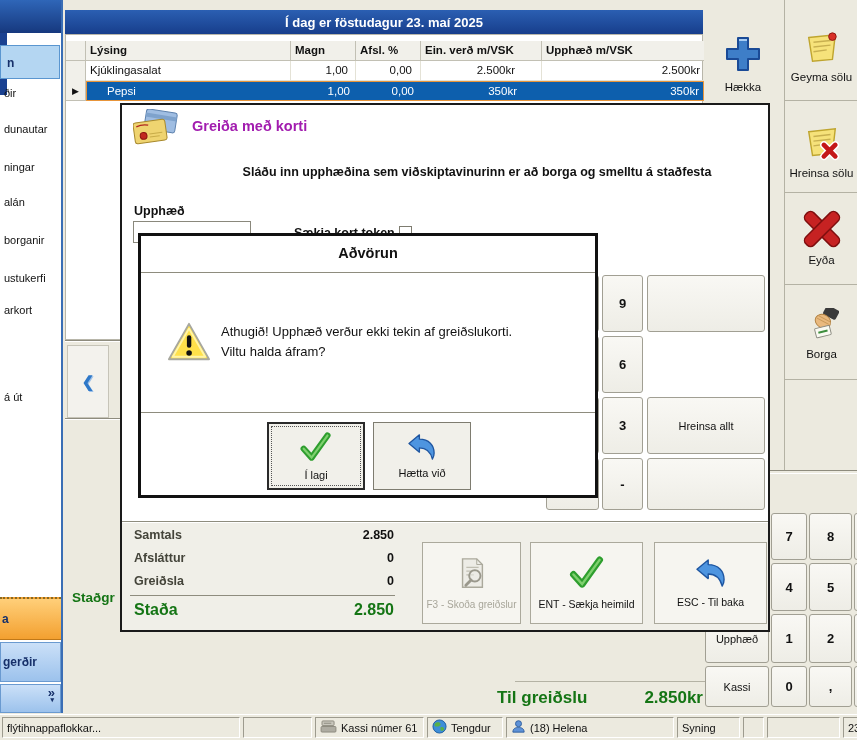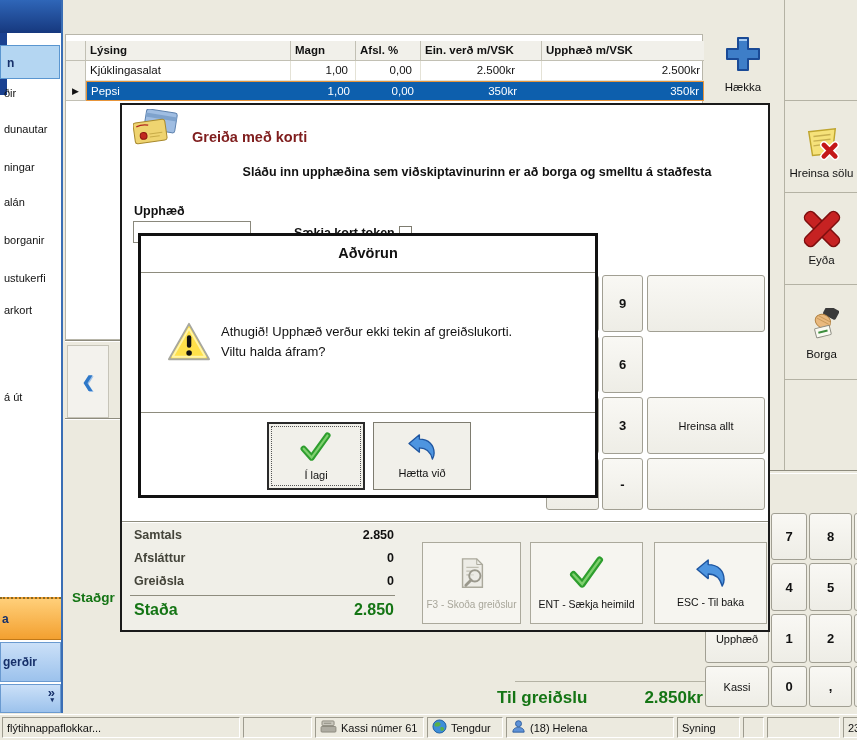--- a/index.html
+++ b/index.html
@@ -61,20 +61,23 @@
     </div>
     <div class="abs side-btn" style="top:642px;height:40px;background:linear-gradient(#CBE0F8,#9CC2EC);border:1px solid #6A9AD0;display:flex;align-items:center">
       <span style="padding-left:2px">gerðir</span>
     </div>
     <div class="abs side-btn" style="top:684px;height:29px;background:linear-gradient(#CBE0F8,#9CC2EC);border:1px solid #6A9AD0">
       <span class="abs" style="right:5px;top:0;font-size:13px">»</span>
       <span class="abs" style="right:6px;top:11px;font-size:7px">▾</span>
     </div>
   </div>
 
+  <div class="abs" style="left:65px;top:10px;width:638px;height:24px;background:linear-gradient(#2B5FB2,#173E8C);display:flex;align-items:center;justify-content:center">
+    <span class="b" style="color:#FFFFFF;font-size:13px">Í dag er föstudagur 23. maí 2025</span>
+  </div>
 
   <div class="abs" style="left:65px;top:34px;width:638px;height:306px;background:#FFFFFF;border:1px solid #B8B6AA">
 
     <div class="abs hcell" style="left:0;top:6px;width:20px;height:20px"></div>
     <div class="abs hcell" style="left:20px;top:6px;width:205px;height:20px">Lýsing</div>
     <div class="abs hcell" style="left:225px;top:6px;width:65px;height:20px">Magn</div>
     <div class="abs hcell" style="left:290px;top:6px;width:65px;height:20px">Afsl. %</div>
     <div class="abs hcell" style="left:355px;top:6px;width:121px;height:20px">Ein. verð m/VSK</div>
     <div class="abs hcell" style="left:476px;top:6px;width:162px;height:20px;border-right:none">Upphæð m/VSK</div>
 
@@ -84,21 +87,21 @@
       <div class="abs cell right" style="left:225px;top:0;width:65px;height:20px;padding-right:7px">1,00</div>
       <div class="abs cell right" style="left:290px;top:0;width:65px;height:20px;padding-right:8px">0,00</div>
       <div class="abs cell right" style="left:355px;top:0;width:121px;height:20px;padding-right:26px">2.500kr</div>
       <div class="abs cell right" style="left:476px;top:0;width:162px;height:20px;padding-right:4px;border-right:none">2.500kr</div>
     </div>
 
     <div class="abs" style="left:0;top:46px;width:20px;height:20px;background:#F1F0EA;border-right:1px solid #C2C0B4;border-bottom:1px solid #C2C0B4;display:flex;align-items:center;justify-content:center">
       <span style="font-size:9px">▶</span>
     </div>
     <div class="abs" style="left:20px;top:46px;width:618px;height:20px;background:#0D5FAD;border:1px solid #E8953A;color:#FFFFFF">
-      <div class="abs cell" style="left:0;top:0;width:205px;height:18px;padding-left:4px;border-right:none">Pepsi</div>
+      <div class="abs cell" style="left:0;top:0;width:205px;height:18px;padding-left:20px;border-right:none">Pepsi</div>
       <div class="abs cell right" style="left:205px;top:0;width:65px;height:18px;padding-right:7px;border-right:none">1,00</div>
       <div class="abs cell right" style="left:270px;top:0;width:65px;height:18px;padding-right:8px;border-right:none">0,00</div>
       <div class="abs cell right" style="left:335px;top:0;width:121px;height:18px;padding-right:26px;border-right:none">350kr</div>
       <div class="abs cell right" style="left:456px;top:0;width:160px;height:18px;padding-right:4px;border-right:none">350kr</div>
     </div>
   </div>
 
   <div class="abs groove" style="left:65px;top:340px;width:55px;height:2px"></div>
   <div class="abs" style="left:67px;top:345px;width:42px;height:73px;background:#F3F2ED;border:1px solid #C6C4B8;display:flex;align-items:center;justify-content:center">
     <span class="b" style="color:#2E78C8;font-size:15px;text-shadow:1px 1px 0 #9CC0E8">❮</span>
@@ -111,20 +114,30 @@
     <span>
       <svg width="40" height="40" viewBox="0 0 40 40">
         <path d="M15 4 h10 v11 h11 v10 h-11 v11 h-10 v-11 h-11 v-10 h11 Z" fill="#3E7EC8" stroke="#1A4A96" stroke-width="2" stroke-linejoin="round"></path>
         <path d="M16 6 h8" stroke="#A8CCF2" stroke-width="2"></path>
       </svg>
     </span>
     <span style="margin-top:5px">Hækka</span>
   </div>
   <div class="abs sep" style="left:784px;top:0;width:1px;height:470px"></div>
 
+  <div class="abs pbtn" style="left:786px;top:30px;width:71px;height:60px">
+    <span>
+      <svg width="38" height="36" viewBox="0 0 40 38">
+        <path d="M6 8 L34 5 L31 31 L10 33 Z" fill="#F6E27A" stroke="#BFA52F" stroke-width="1.5"></path>
+        <path d="M11 13 L29 11 M11 18 L29 16 M11 23 L25 21" stroke="#C8B050" stroke-width="1.5" fill="none"></path>
+        <circle cx="31" cy="7" r="4" fill="#D83028" stroke="#8E1610"></circle>
+      </svg>
+    </span>
+    <span style="margin-top:3px">Geyma sölu</span>
+  </div>
   <div class="abs sep" style="left:785px;top:100px;width:72px;height:1px"></div>
 
   <div class="abs pbtn" style="left:786px;top:126px;width:71px;height:62px">
     <span>
       <svg width="38" height="36" viewBox="0 0 40 38">
         <path d="M6 6 L34 3 L31 29 L10 31 Z" fill="#F6E27A" stroke="#BFA52F" stroke-width="1.5"></path>
         <path d="M11 11 L29 9 M11 16 L29 14 M11 21 L25 19" stroke="#C8B050" stroke-width="1.5" fill="none"></path>
         <path d="M22 20 l12 12 M34 20 l-12 12" stroke="#FFFFFF" stroke-width="8" stroke-linecap="round"></path>
         <path d="M22 20 l12 12 M34 20 l-12 12" stroke="#C41818" stroke-width="5" stroke-linecap="round"></path>
       </svg>
@@ -197,21 +210,21 @@
           <rect x="12" y="6" width="31" height="4" fill="#7EA2CC"></rect>
         </g>
         <g transform="rotate(-8 17 22)">
           <rect x="1" y="12" width="32" height="21" rx="2.5" fill="#EFD470" stroke="#A8892C"></rect>
           <path d="M4 16 q6 -2 12 0" stroke="#B02820" stroke-width="1.2" fill="none"></path>
           <circle cx="10" cy="26" r="3.4" fill="#C22A20" stroke="#8E1610"></circle>
           <path d="M16 25 h13 M16 28 h10" stroke="#C8AC48" fill="none"></path>
         </g>
       </svg>
     </span>
-    <span class="abs b" style="left:70px;top:24px;color:#7f1d1d;font-size:14.5px">Greiða með korti</span>
+    <span class="abs b" style="left:70px;top:13px;color:#a21caf;font-size:14.5px">Greiða með korti</span>
     <div class="abs b center" style="left:0;top:60px;width:710px;font-size:12.5px">Sláðu inn upphæðina sem viðskiptavinurinn er að borga og smelltu á staðfesta</div>
 
     <span class="abs b" style="left:12px;top:99px;font-size:12.5px">Upphæð</span>
     <input class="abs" style="left: 11px; top: 116px; width: 118px; height: 22px; border: 1px solid rgb(138, 136, 124); background: rgb(255, 255, 255); font-size: 12px; padding: 0px 3px;" value="">
     <span class="abs b" style="left:172px;top:121px;font-size:12.5px;white-space:nowrap">Sækja kort token</span>
     <span class="abs" style="left:277px;top:121px;width:13px;height:13px;background:#FFFFFF;border:1px solid #7E7C70"></span>
 
     <div class="abs key" style="left:424px;top:170px;width:53px;height:57px"></div>
     <div class="abs key" style="left:424px;top:231px;width:53px;height:57px"></div>
     <div class="abs key" style="left:424px;top:292px;width:53px;height:57px"></div>

